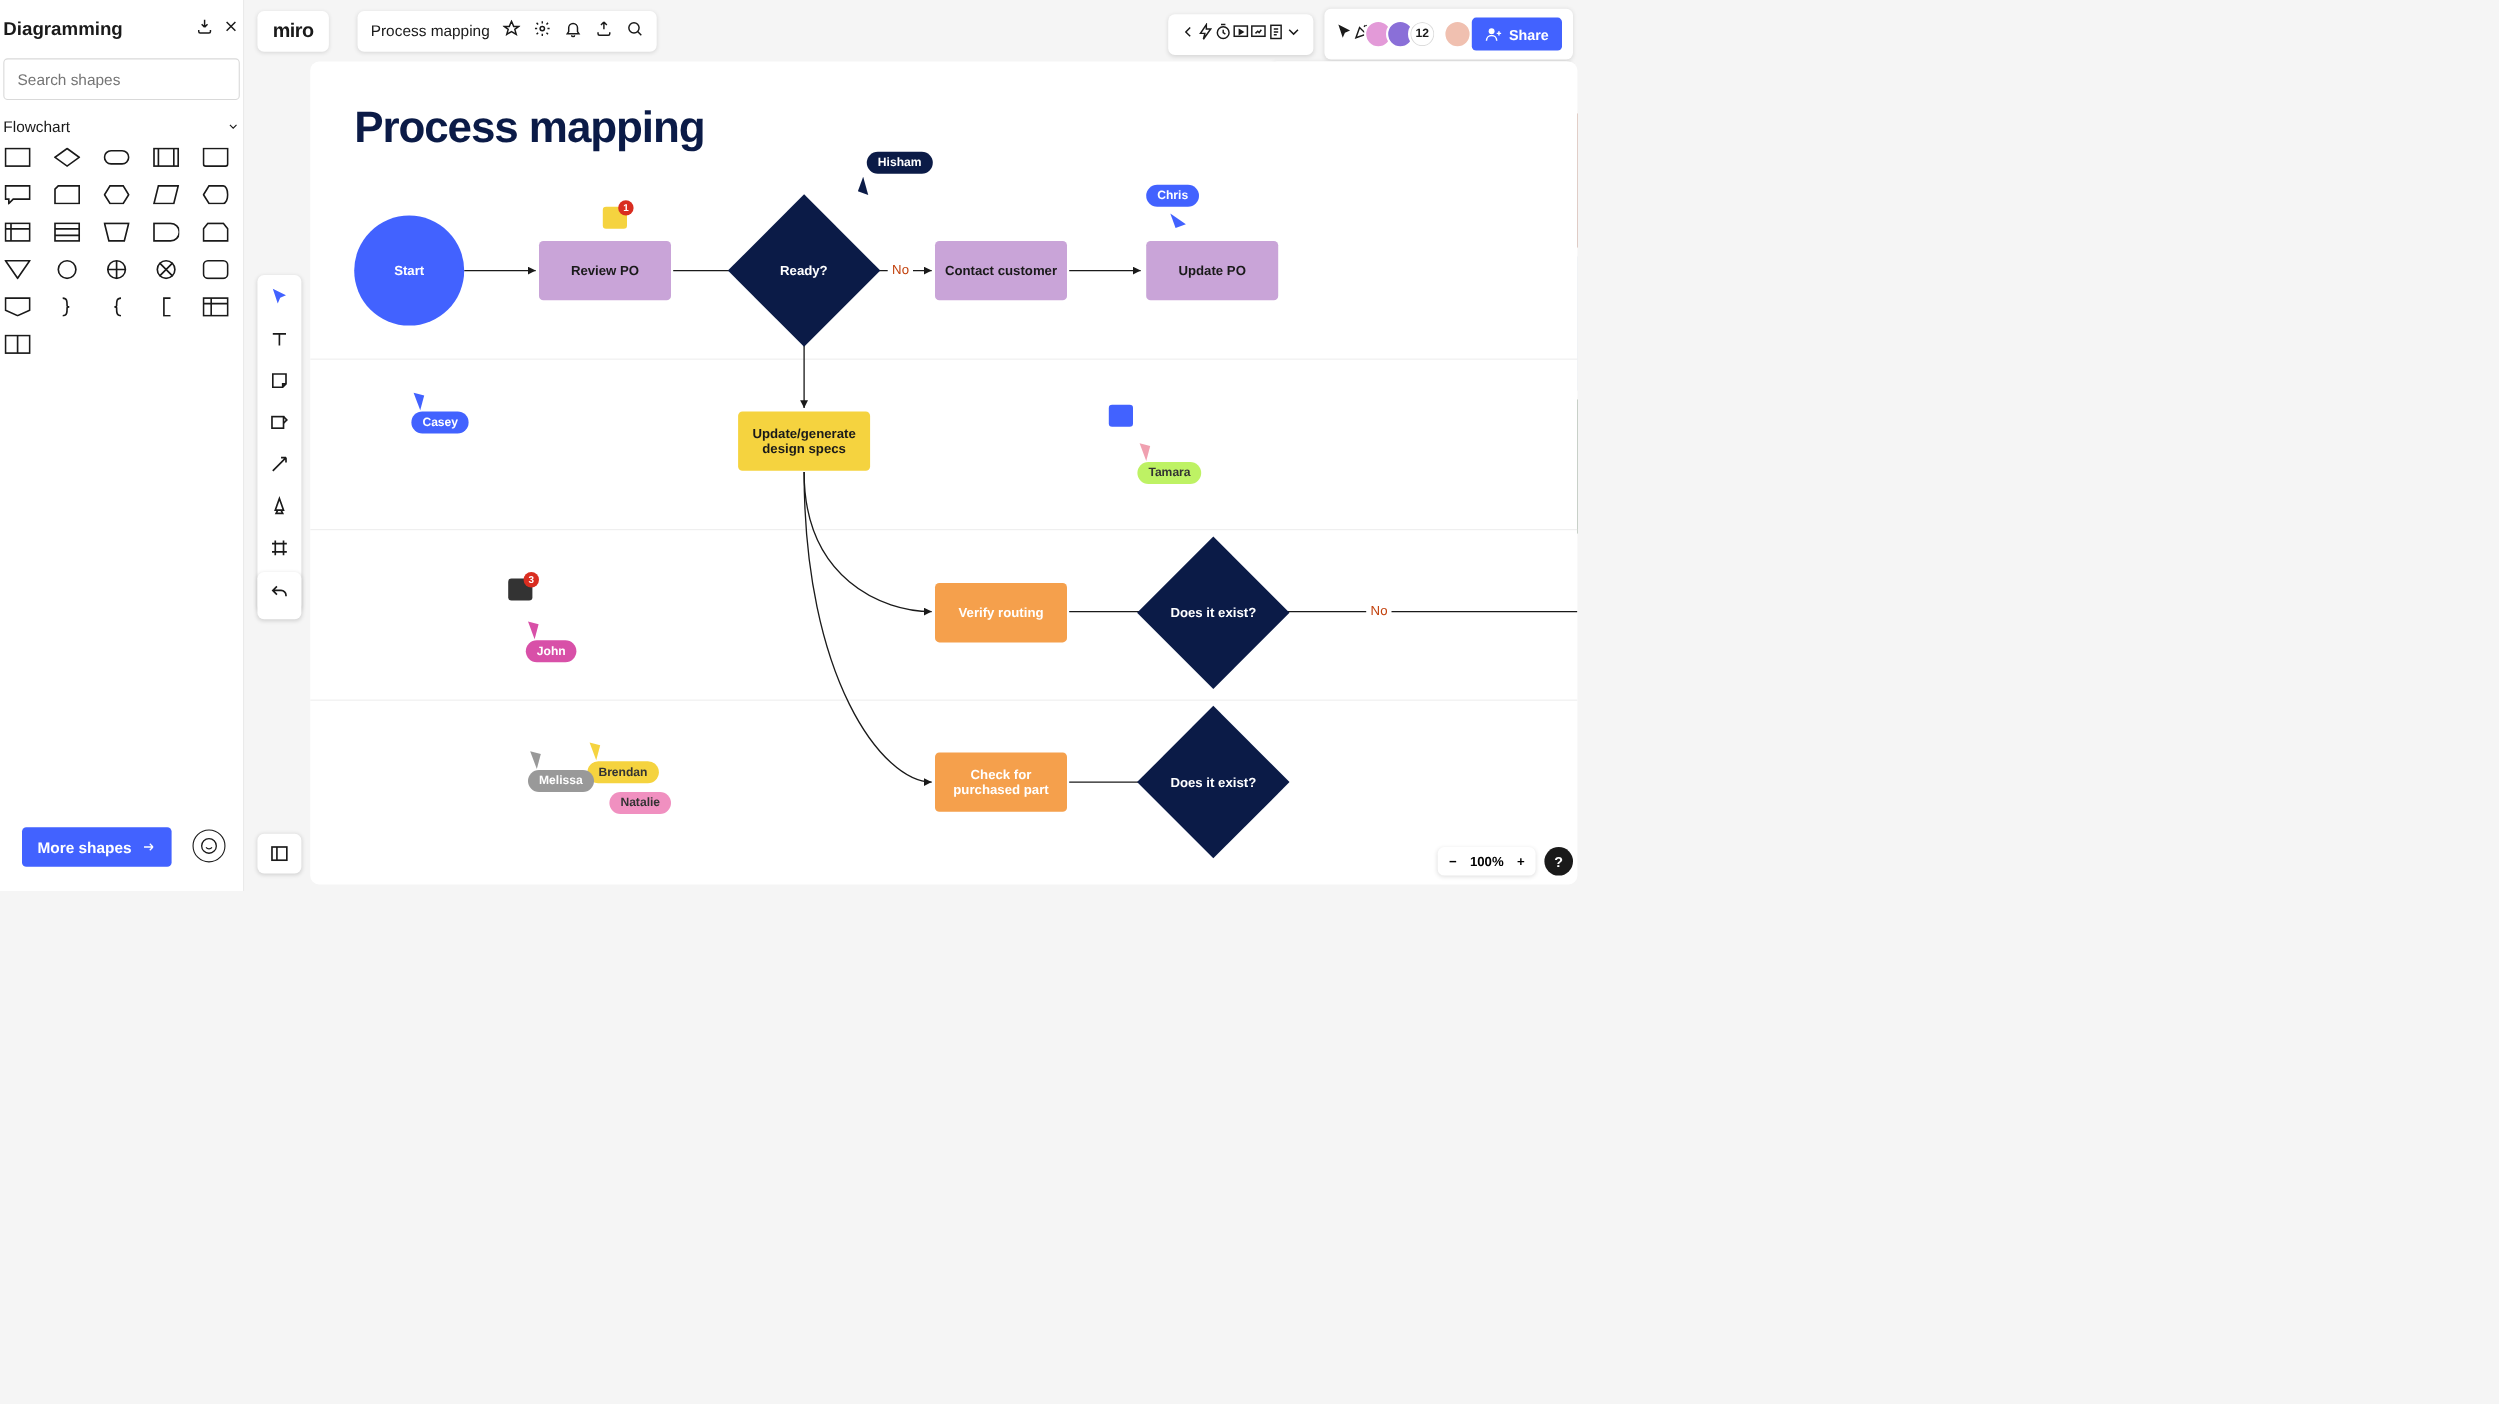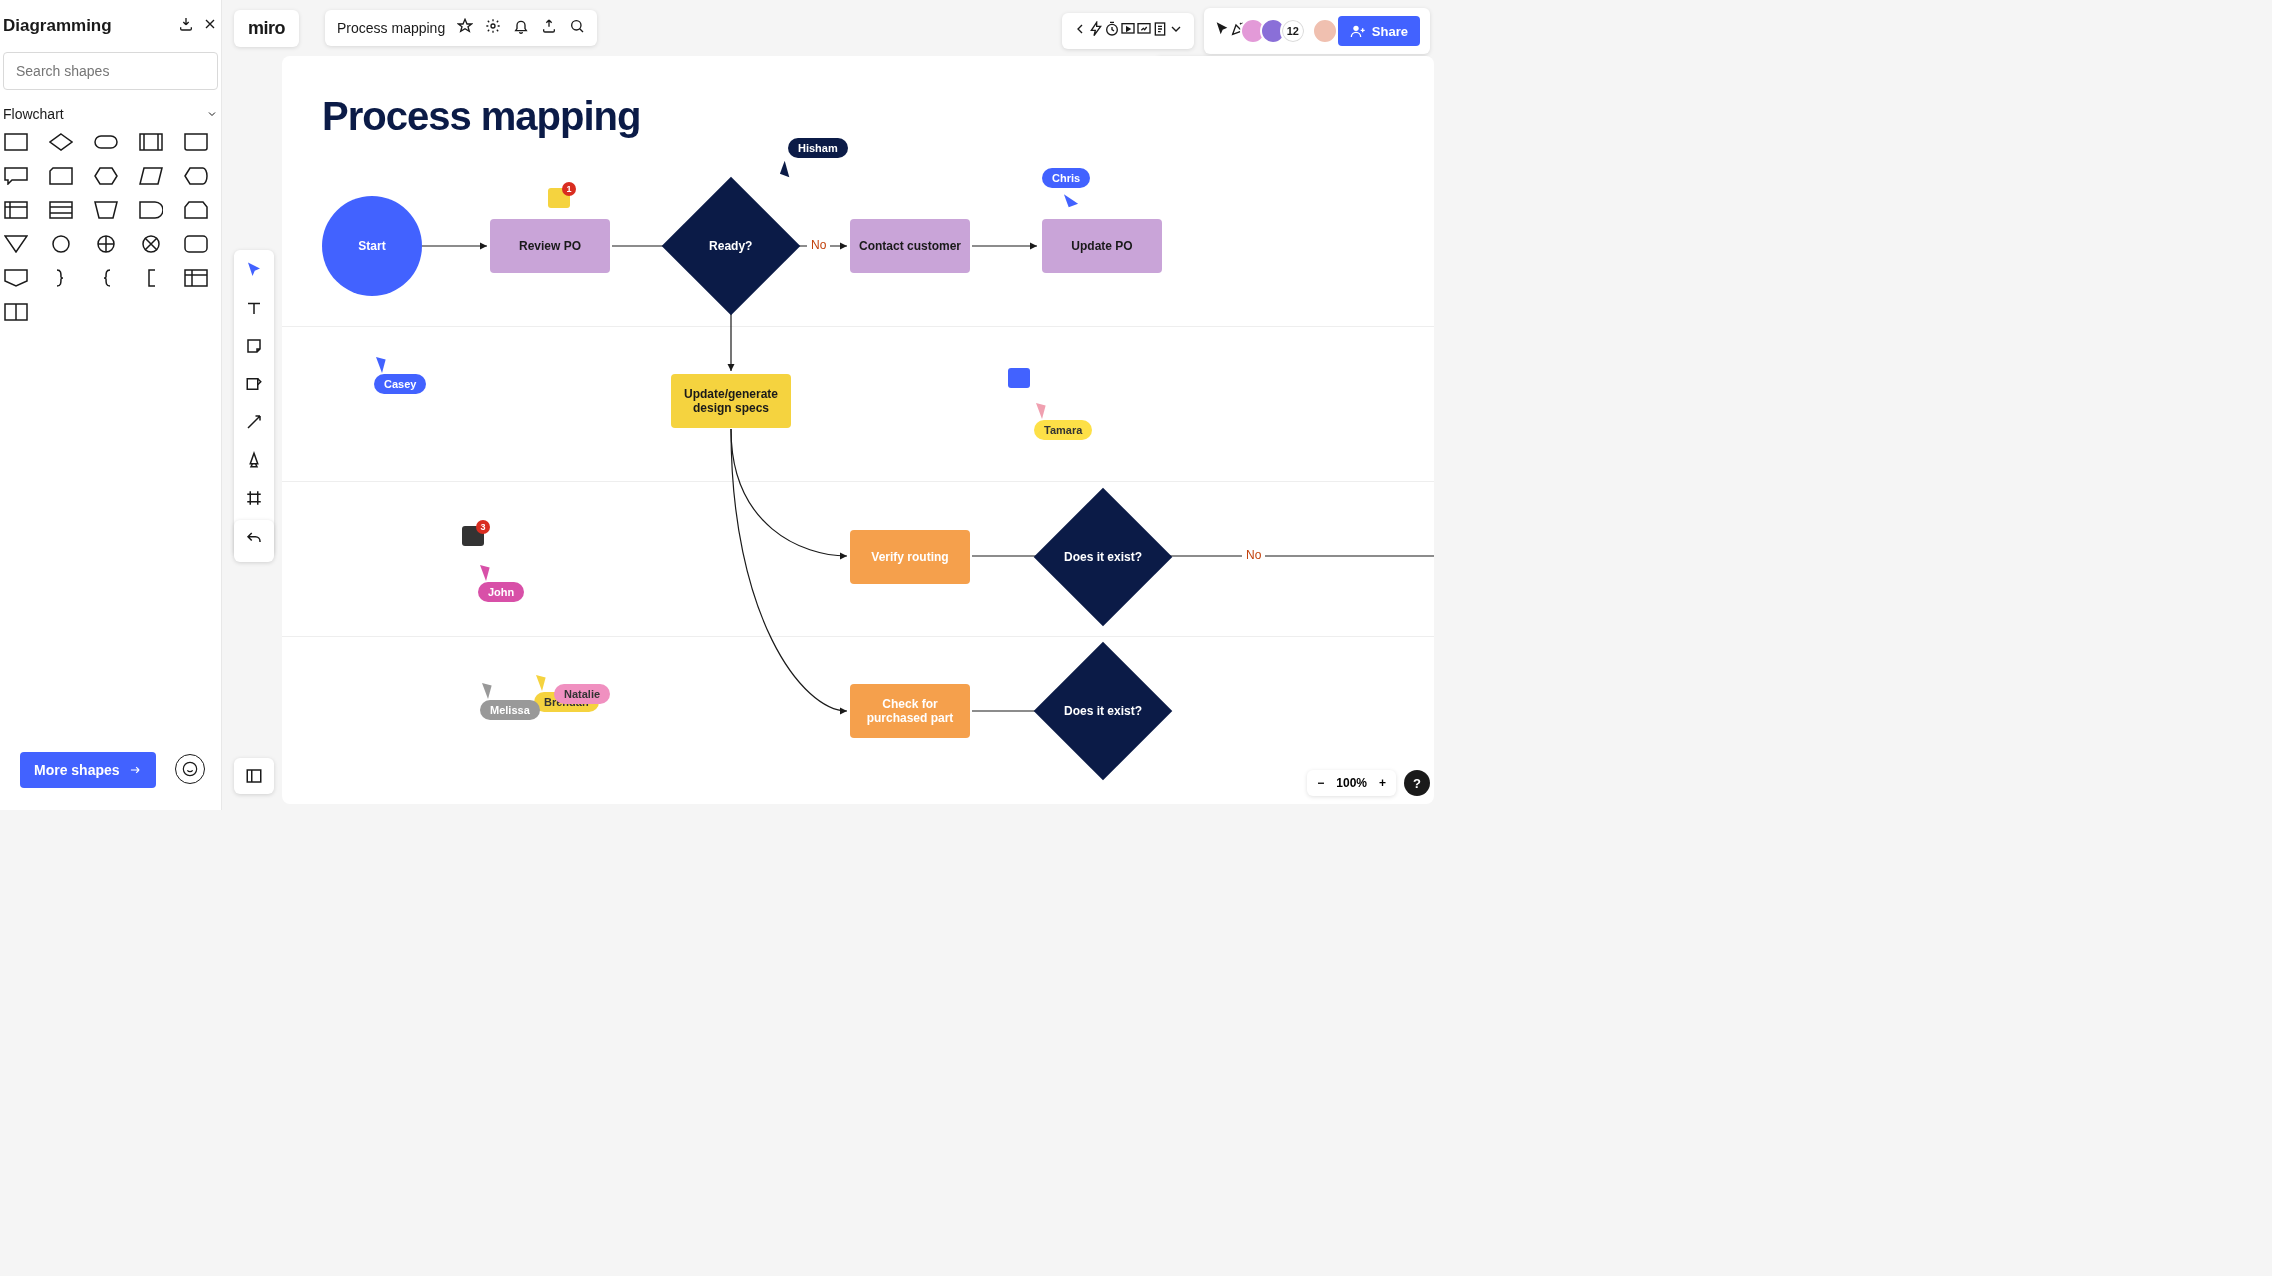--- a/index.html
+++ b/index.html
@@ -516,35 +516,35 @@
   <div class="cursor-tag" style="left:760px;top:112px">
     <div class="lbl" style="background:#4262ff">Chris</div>
     <div class="ptr" style="border-top-color:#4262ff;margin-top:4px;margin-left:24px;transform:rotate(160deg)"></div>
   </div>
   <div class="cursor-tag" style="left:92px;top:302px">
     <div class="ptr" style="border-top-color:#4262ff"></div>
     <div class="lbl" style="background:#4262ff">Casey</div>
   </div>
   <div class="cursor-tag" style="left:752px;top:348px">
     <div class="ptr" style="border-top-color:#f0a0b0"></div>
-    <div class="lbl" style="background:#fde047;color:#333">Tamara</div>
+    <div class="lbl" style="background:#bef264;color:#333">Tamara</div>
   </div>
   <div class="cursor-tag" style="left:196px;top:510px">
     <div class="ptr" style="border-top-color:#d850a8"></div>
     <div class="lbl" style="background:#d850a8">John</div>
   </div>
   <div class="cursor-tag" style="left:252px;top:620px">
     <div class="ptr" style="border-top-color:#f5d33f"></div>
     <div class="lbl" style="background:#f5d33f;color:#333">Brendan</div>
   </div>
   <div class="cursor-tag" style="left:198px;top:628px">
     <div class="ptr" style="border-top-color:#999"></div>
     <div class="lbl" style="background:#999">Melissa</div>
   </div>
-  <div class="cursor-tag" style="left:272px;top:628px">
+  <div class="cursor-tag" style="left:272px;top:664px">
     <div class="lbl" style="background:#f090c0;color:#333">Natalie</div>
   </div>
 </div>
 
 <div class="zoom">
   <span class="iconbtn">−</span>
   <span>100%</span>
   <span class="iconbtn">+</span>
 </div>
 <div class="help">?</div>

